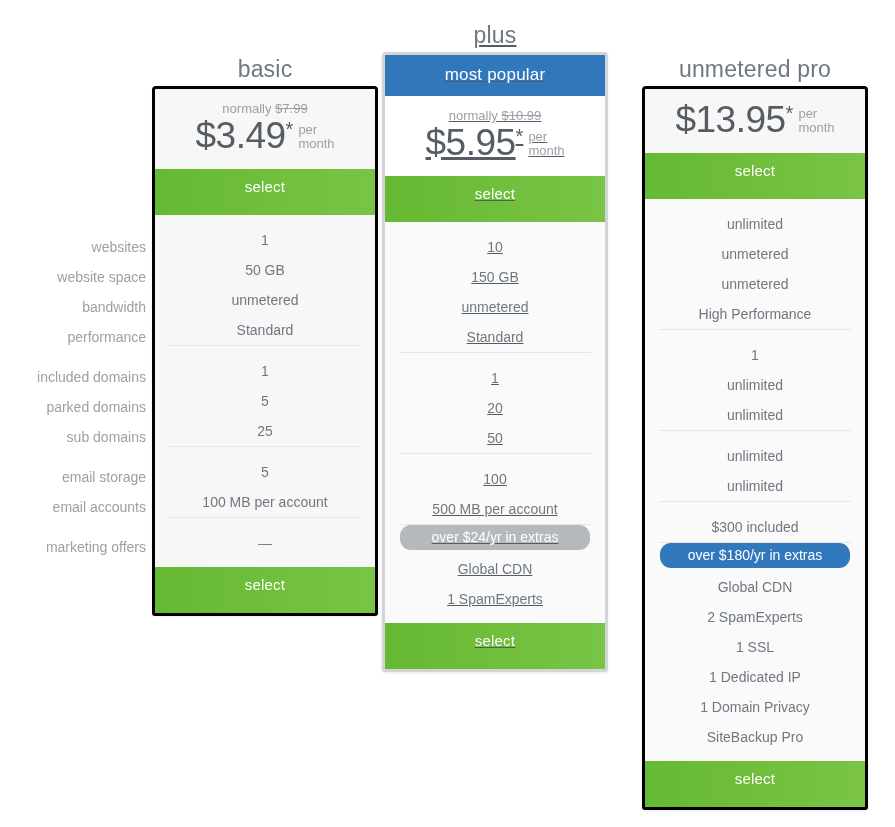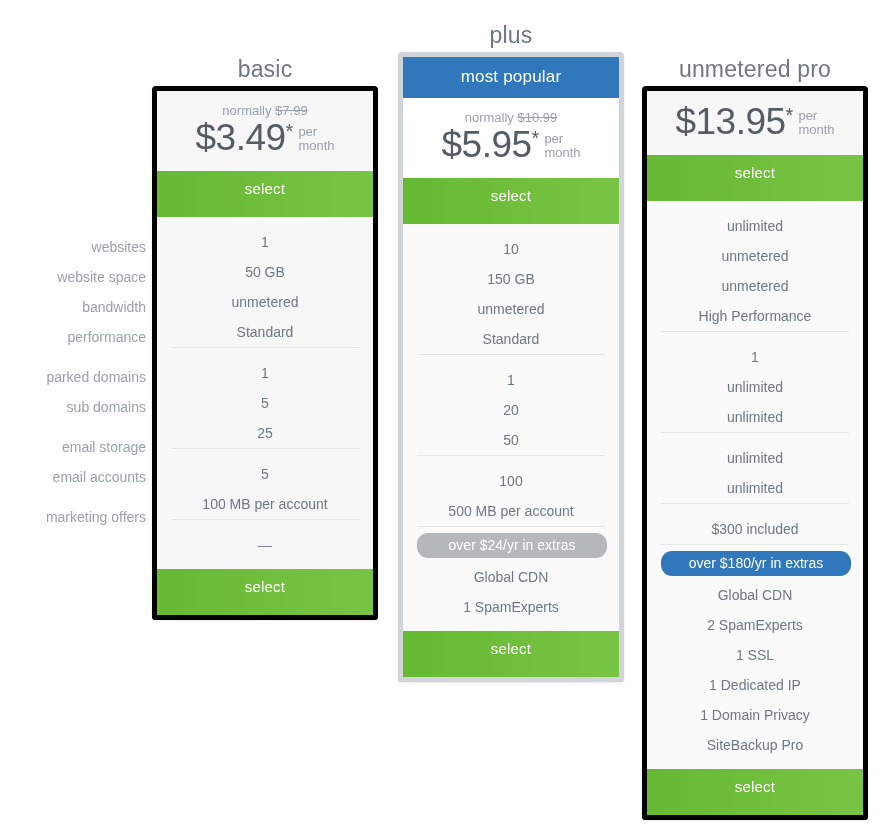--- a/index.html
+++ b/index.html
@@ -39,35 +39,35 @@
   }
   .label-gap { height: 10px; }
 
   
   .col {
     position: absolute;
     width: 226px;
     box-sizing: border-box;
   }
   .col-basic    { left: 152px; }
-  .col-plus     { left: 398px; }
+  .col-plus     { left: 382px; text-decoration: underline; }
   .col-business { left: 642px; }
 
   .plan-title {
     font-size: 23px;
     color: #6f7880;
     text-align: center;
     font-weight: 400;
     letter-spacing: .2px;
     height: 34px;
     line-height: 34px;
   }
 
   .card {
-    border: 5px solid #000000;
+    border: 3px solid #000000;
     border-radius: 4px 4px 3px 3px;
     background: #ef4444;
     box-shadow: 0 1px 2px rgba(0,0,0,.07);
     overflow: hidden;
   }
   .card.featured { border-color: #d2d5d7; box-shadow: 0 1px 3px rgba(0,0,0,.10); }
 
   .banner {
     background: #3077bc;
     color: #ffffff;
@@ -149,21 +149,21 @@
     white-space: nowrap;
   }
   .feat-group:first-child { padding-top: 10px; }
   .feat-group:last-child  { padding-bottom: 9px; }
   .feat-group + .feat-group .feat:first-child { margin-top: 0; }
   .feat-pad-top { padding-top: 10px; }
   .feat-pad-bot { padding-bottom: 9px; }
 
   .extras-badge {
     display: block;
-    margin: 6px auto 4px;
+    margin: 0 auto 4px;
     width: 190px;
     border-radius: 11px;
     font-size: 14px;
     color: #ffffff;
     text-align: center;
     padding: 4px 0 5px;
     cursor: pointer;
   }
   .extras-badge.gray { background: #b5b9bc; }
   .extras-badge.blue { background: #3077bc; }
@@ -174,20 +174,21 @@
 <body>
 
 <div class="pricing-wrap">
 
   <div class="labels-rail" style="top:232px;padding-left:8px;">
     <div class="label-row">websites</div>
     <div class="label-row">website space</div>
     <div class="label-row">bandwidth</div>
     <div class="label-row">performance</div>
     <div class="label-gap"></div>
+    <div class="label-row">included domains</div>
     <div class="label-row">parked domains</div>
     <div class="label-row">sub domains</div>
     <div class="label-gap"></div>
     <div class="label-row">email storage</div>
     <div class="label-row">email accounts</div>
     <div class="label-gap"></div>
     <div class="label-row">marketing offers</div>
   </div>
 
   <div class="col col-basic" style="top:52px;">

